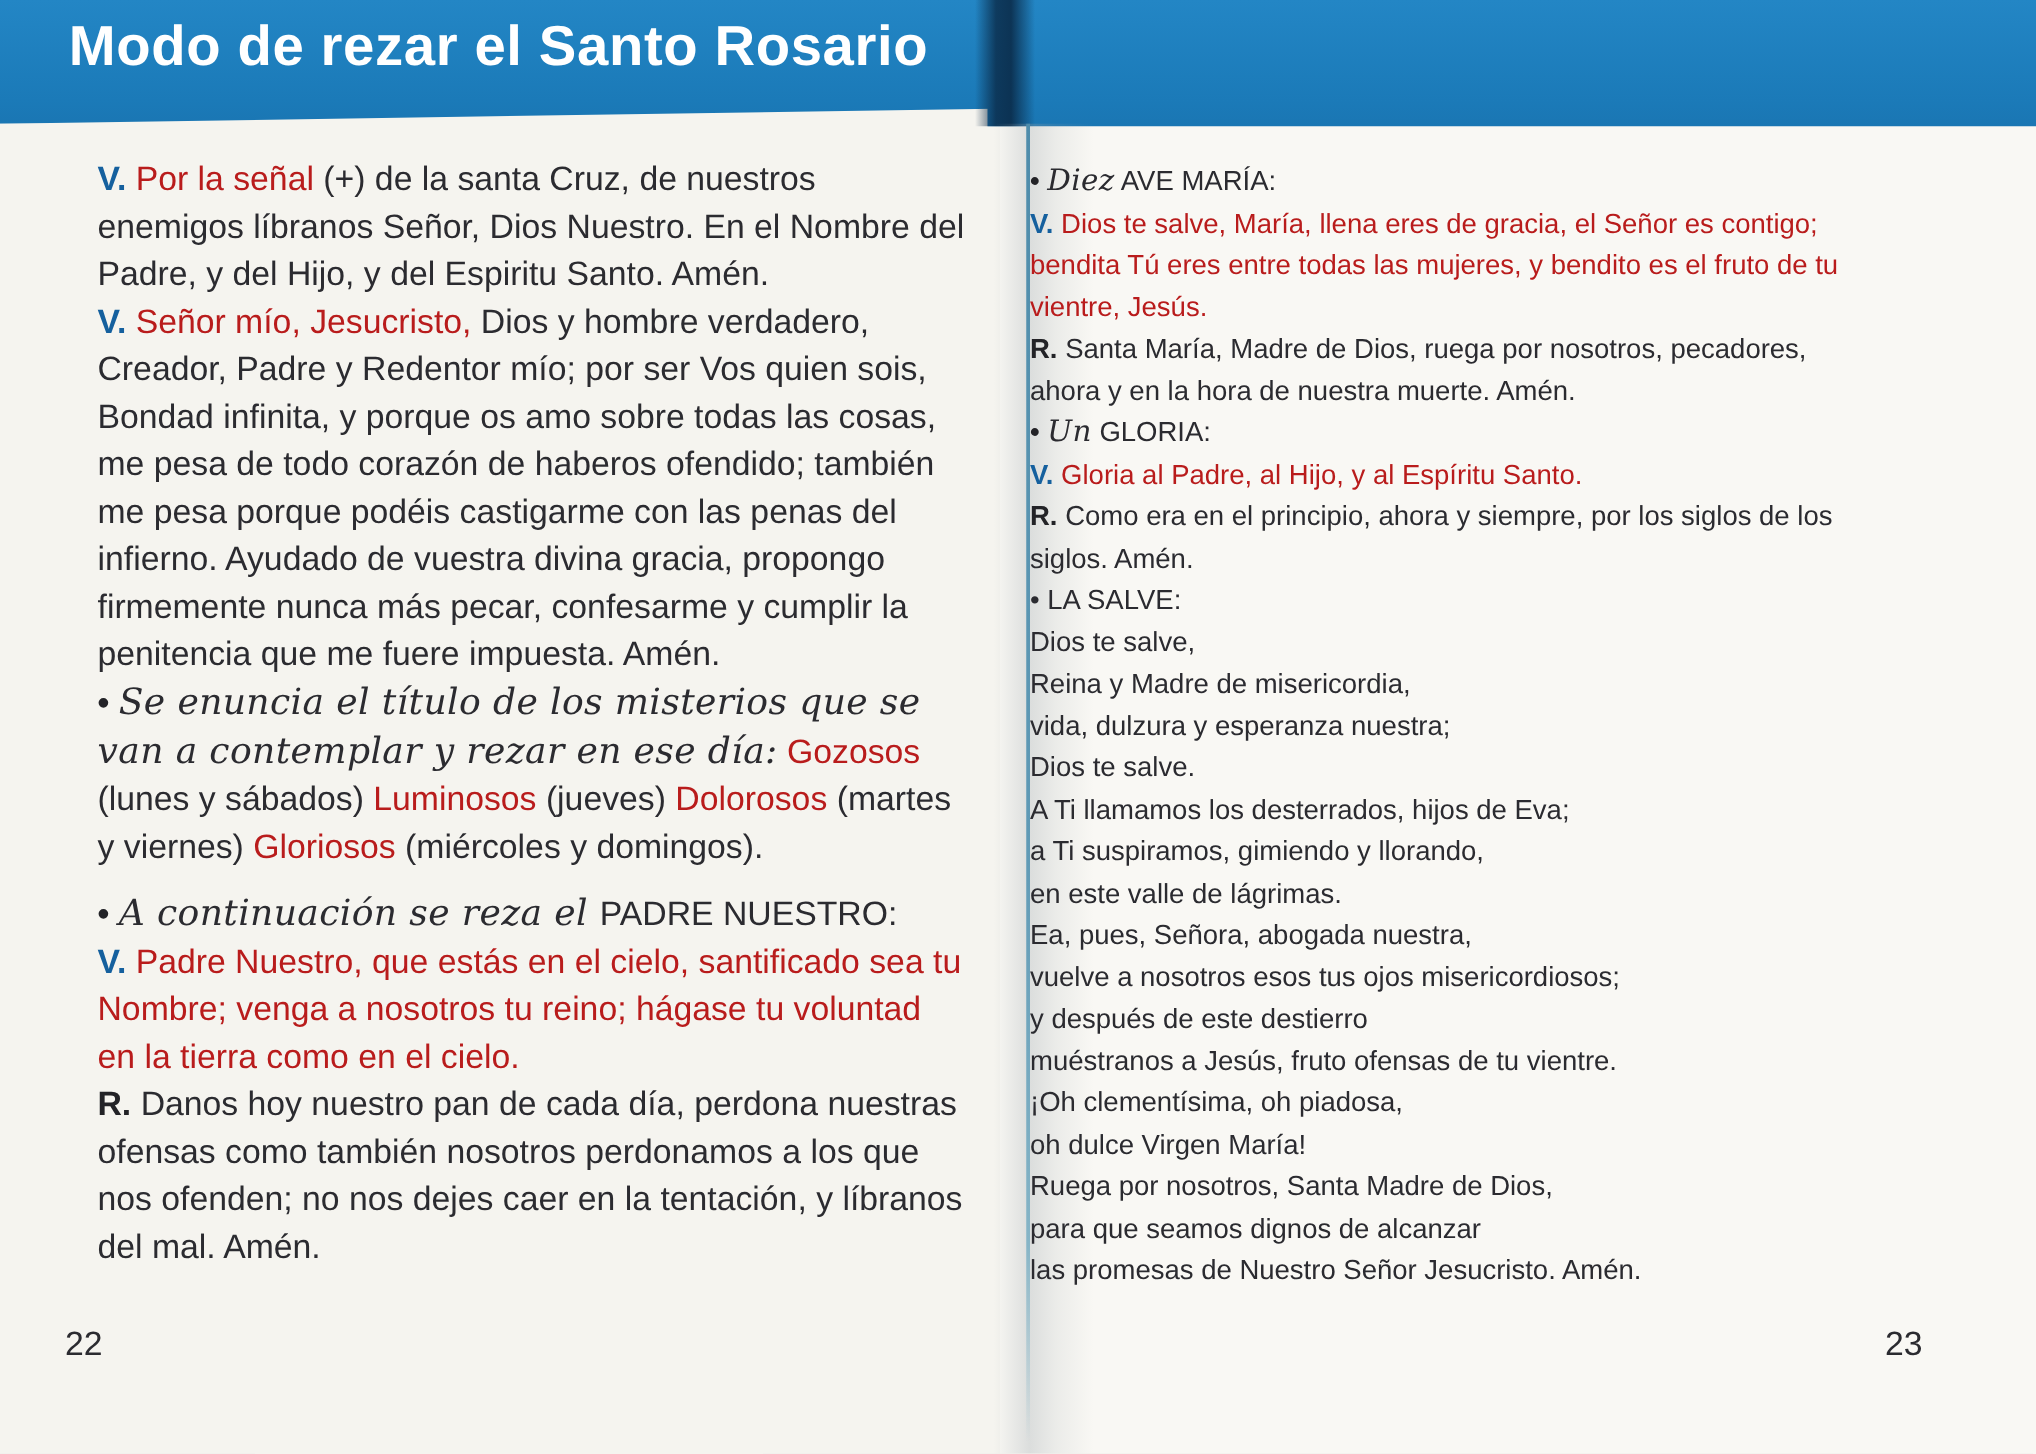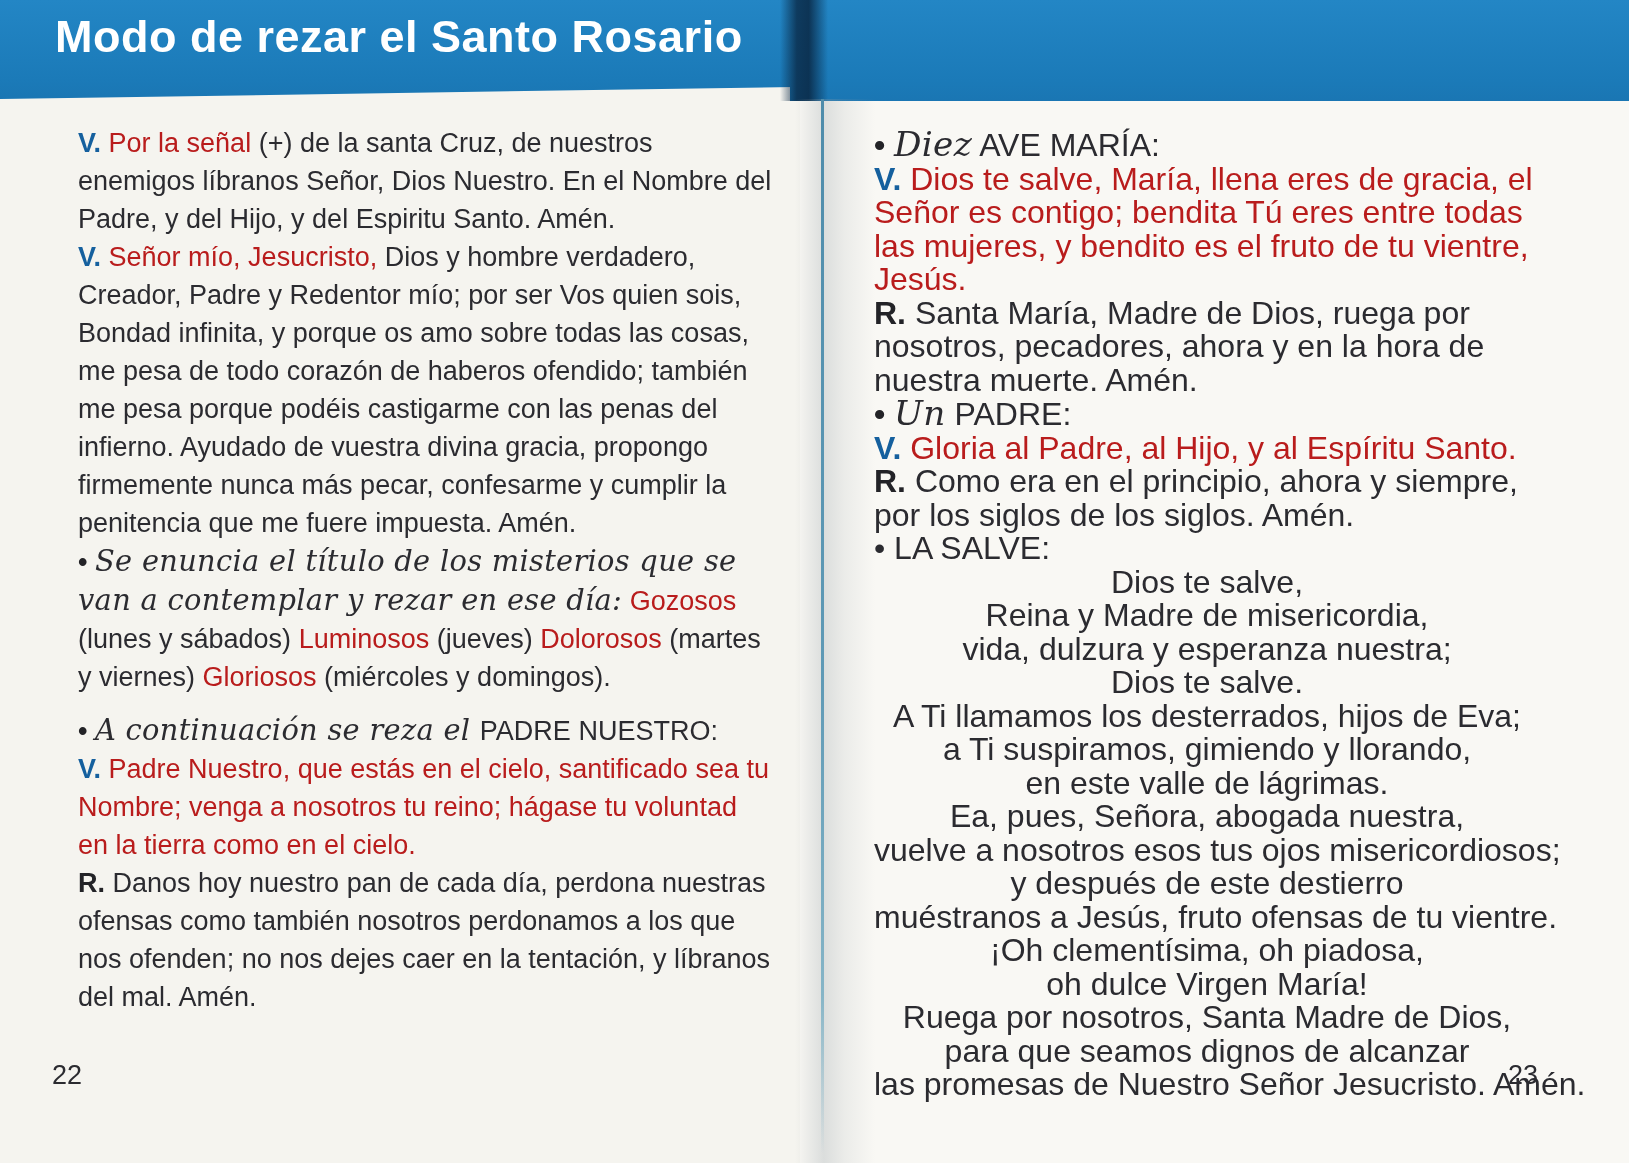--- a/index.html
+++ b/index.html
@@ -46,37 +46,37 @@
     position:absolute;left:821px;top:99px;width:3px;height:1055px;
     background:linear-gradient(180deg,#4e8cab 0%,#5f9ab6 55%,#86b5c7 85%,rgba(160,195,205,0) 100%);
   }
   
   .text-col{color:#2b2b30;}
   .col-left{
     position:absolute;left:78px;top:124px;width:695px;
     font-size:27px;line-height:38px;
   }
   .col-right{
-    position:absolute;left:874px;top:128px;width:666px;
-    font-size:32px;line-height:33.5px;
+    position:absolute;left:824px;top:128px;width:666px;
+    font-size:22px;line-height:33.5px;
   }
   .para{margin:0;}
   .gap-before{margin-top:15px;}
   .seg-vlabel{color:#15609e;font-weight:700;}
   .seg-rlabel{color:#232327;font-weight:700;}
   .seg-blue{color:#b91c1c;}
   .seg-plain{color:#2b2b30;}
   .seg-bullet{color:#232327;font-weight:700;}
   .seg-script{
     font-family:"DejaVu Serif",serif;
     font-style:italic;
     font-size:1.07em;
     letter-spacing:0.3px;
   }
-  .line{white-space:nowrap;text-align:center;}
+  .line{white-space:nowrap;}
   .page-number{
     position:absolute;font-size:27px;color:#2b2b30;
   }
   .pn-left{left:52px;top:1060px;}
   .pn-right{left:1508px;top:1060px;}
 </style>
 </head>
 <body>
 
 <div class="sheet">
@@ -98,21 +98,21 @@
       <div class="para"><span class="seg-vlabel">V.</span><span class="seg-blue"> Señor mío, Jesucristo,</span><span class="seg-plain"> Dios y hombre verdadero, Creador, Padre y Redentor mío; por ser Vos quien sois, Bondad infinita, y porque os amo sobre todas las cosas, me pesa de todo corazón de haberos ofendido; también me pesa porque podéis castigarme con las penas del infierno. Ayudado de vuestra divina gracia, propongo firmemente nunca más pecar, confesarme y cumplir la penitencia que me fuere impuesta. Amén.</span></div>
       <div class="para"><span class="seg-bullet">• </span><span class="seg-script">Se enuncia el título de los misterios que se van a contemplar y rezar en ese día:</span><span class="seg-blue"> Gozosos</span><span class="seg-plain"> (lunes y sábados) </span><span class="seg-blue">Luminosos</span><span class="seg-plain"> (jueves) </span><span class="seg-blue">Dolorosos</span><span class="seg-plain"> (martes y viernes) </span><span class="seg-blue">Gloriosos</span><span class="seg-plain"> (miércoles y domingos).</span></div>
       <div class="para gap-before"><span class="seg-bullet">• </span><span class="seg-script">A continuación se reza el </span><span class="seg-plain">PADRE NUESTRO:</span></div>
       <div class="para"><span class="seg-vlabel">V.</span><span class="seg-blue"> Padre Nuestro, que estás en el cielo, santificado sea tu Nombre; venga a nosotros tu reino; hágase tu voluntad en la tierra como en el cielo.</span></div>
       <div class="para"><span class="seg-rlabel">R.</span><span class="seg-plain"> Danos hoy nuestro pan de cada día, perdona nuestras ofensas como también nosotros perdonamos a los que nos ofenden; no nos dejes caer en la tentación, y líbranos del mal. Amén.</span></div>
     </div>
   <div class="text-col col-right">
       <div class="para"><span class="seg-bullet">• </span><span class="seg-script">Diez</span><span class="seg-plain"> AVE MARÍA:</span></div>
       <div class="para"><span class="seg-vlabel">V.</span><span class="seg-blue"> Dios te salve, María, llena eres de gracia, el Señor es contigo; bendita Tú eres entre todas las mujeres, y bendito es el fruto de tu vientre, Jesús.</span></div>
       <div class="para"><span class="seg-rlabel">R.</span><span class="seg-plain"> Santa María, Madre de Dios, ruega por nosotros, pecadores, ahora y en la hora de nuestra muerte. Amén.</span></div>
-      <div class="para"><span class="seg-bullet">• </span><span class="seg-script">Un</span><span class="seg-plain"> PADRE:</span></div>
+      <div class="para"><span class="seg-bullet">• </span><span class="seg-script">Un</span><span class="seg-plain"> GLORIA:</span></div>
       <div class="para"><span class="seg-vlabel">V.</span><span class="seg-blue"> Gloria al Padre, al Hijo, y al Espíritu Santo.</span></div>
       <div class="para"><span class="seg-rlabel">R.</span><span class="seg-plain"> Como era en el principio, ahora y siempre, por los siglos de los siglos. Amén.</span></div>
       <div class="para"><span class="seg-plain">• LA SALVE:</span></div>
       <div class="para">
         <div class="line seg-plain">Dios te salve,</div>
         <div class="line seg-plain">Reina y Madre de misericordia,</div>
         <div class="line seg-plain">vida, dulzura y esperanza nuestra;</div>
         <div class="line seg-plain">Dios te salve.</div>
         <div class="line seg-plain">A Ti llamamos los desterrados, hijos de Eva;</div>
         <div class="line seg-plain">a Ti suspiramos, gimiendo y llorando,</div>

